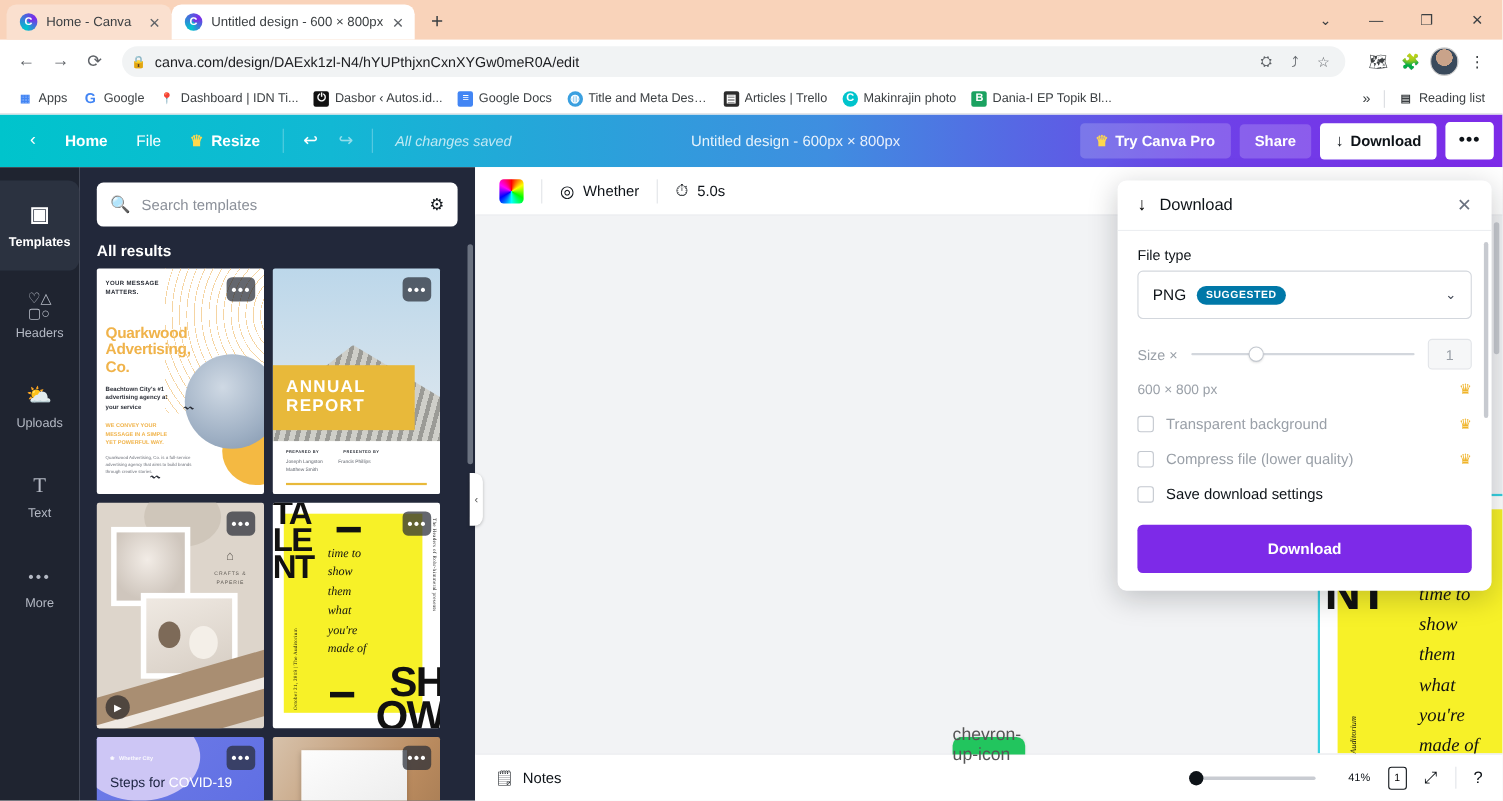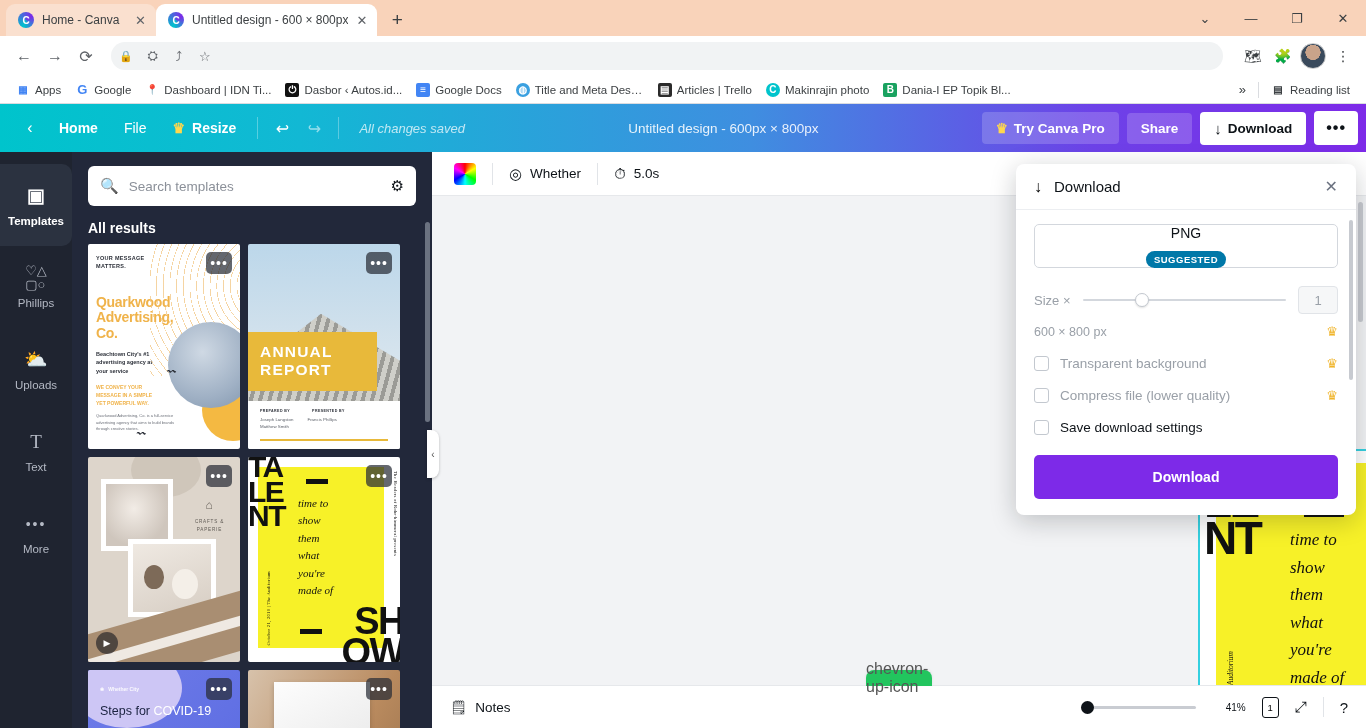--- a/index.html
+++ b/index.html
@@ -292,21 +292,21 @@
     position:absolute;right:10px;top:164px;width:340px;background:#fff;border-radius:8px;
     box-shadow:0 6px 26px rgba(14,19,24,.22);z-index:60;overflow:hidden;
   }
   .dlhead{height:46px;display:flex;align-items:center;padding:0 18px;gap:12px;border-bottom:1px solid #eceef1}
   .dlhead .t{font-size:15px;color:#0e1318;flex:1}
   .dlhead .x{font-size:16px;color:#6b7280;cursor:pointer}
   .dlbody{padding:14px 18px 16px 18px}
   .lbl{font-size:13px;color:#0e1318;margin-bottom:7px}
   .select{
     height:44px;border:1px solid #d3d7dd;border-radius:5px;display:flex;align-items:center;
-    padding:0 13px;gap:10px;cursor:pointer;flex-direction:column;
+    padding:0 13px;gap:10px;cursor:pointer;
   }
   .select .fv{font-size:14px;color:#0e1318}
   .badge{background:#0078a8;color:#fff;font-size:9.5px;font-weight:bold;letter-spacing:.5px;
     padding:3px 8px;border-radius:10px}
   .select .chev{margin-left:auto;font-size:12px;color:#3d4350}
   .sizerow{display:flex;align-items:center;gap:12px;margin-top:18px}
   .sizerow .sl{font-size:13px;color:#9aa0a8;white-space:nowrap}
   .track{flex:1;height:2px;background:#d3d7dd;border-radius:2px;position:relative}
   .track .kn{position:absolute;left:26%;top:-6px;width:14px;height:14px;border-radius:50%;
     background:#fff;border:1.5px solid #c3c8cf;box-shadow:0 1px 2px rgba(0,0,0,.12)}
@@ -348,20 +348,21 @@
     <div>✕</div>
   </div>
 </div>
 
 <div class="navbar">
   <div class="navbtn">←</div>
   <div class="navbtn">→</div>
   <div class="navbtn">⟳</div>
   <div class="omnibox">
     <span class="lock">🔒</span>
+    <span class="url">canva.com/design/DAExk1zl-N4/hYUPthjxnCxnXYGw0meR0A/edit</span>
     <span class="omni-icons">
       <span>⛭</span>
       <span>⤴</span>
       <span>☆</span>
     </span>
   </div>
   <div class="ext-icons">
     <span>🗺</span>
     <span>🧩</span>
     <span>
@@ -450,21 +451,21 @@
 
 <div class="app">
 
   <div class="rail">
     <div class="rail-item active">
       <span class="rail-ic">▣</span>
       <span>Templates</span>
     </div>
     <div class="rail-item">
       <span class="rail-ic" style="font-size:13px;line-height:1.05">♡△<br>▢○</span>
-      <span>Phillips</span>
+      <span>Headers</span>
     </div>
     <div class="rail-item">
       <span class="rail-ic">⛅</span>
       <span>Uploads</span>
     </div>
     <div class="rail-item">
       <span class="rail-ic" style="font-family:'Liberation Serif',serif">T</span>
       <span>Text</span>
     </div>
     <div class="rail-item">
@@ -646,20 +647,21 @@
   </div>
 </div>
 
 <div class="dlpanel">
   <div class="dlhead">
     <span style="font-size:16px">↓</span>
     <span class="t">Download</span>
     <span class="x">✕</span>
   </div>
   <div class="dlbody">
+    <div class="lbl">File type</div>
     <div class="select">
       <span class="fv">PNG</span>
       <span class="badge">SUGGESTED</span>
       <span class="chev">⌄</span>
     </div>
 
     <div class="sizerow">
       <span class="sl">Size ×</span>
       <span class="track">
           <span class="kn"></span>

